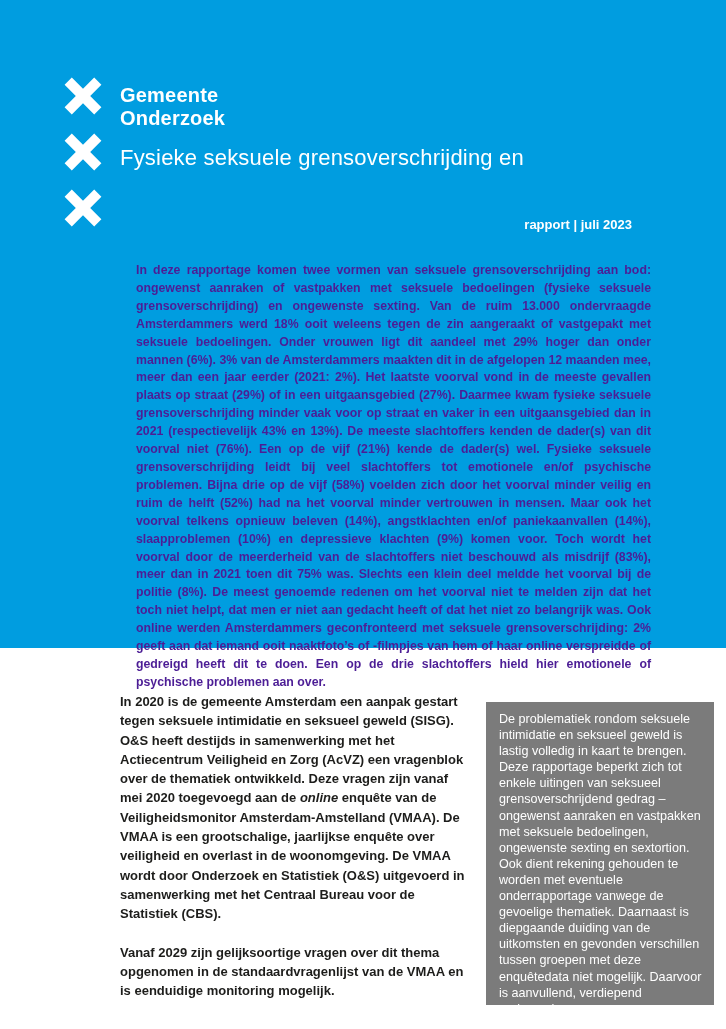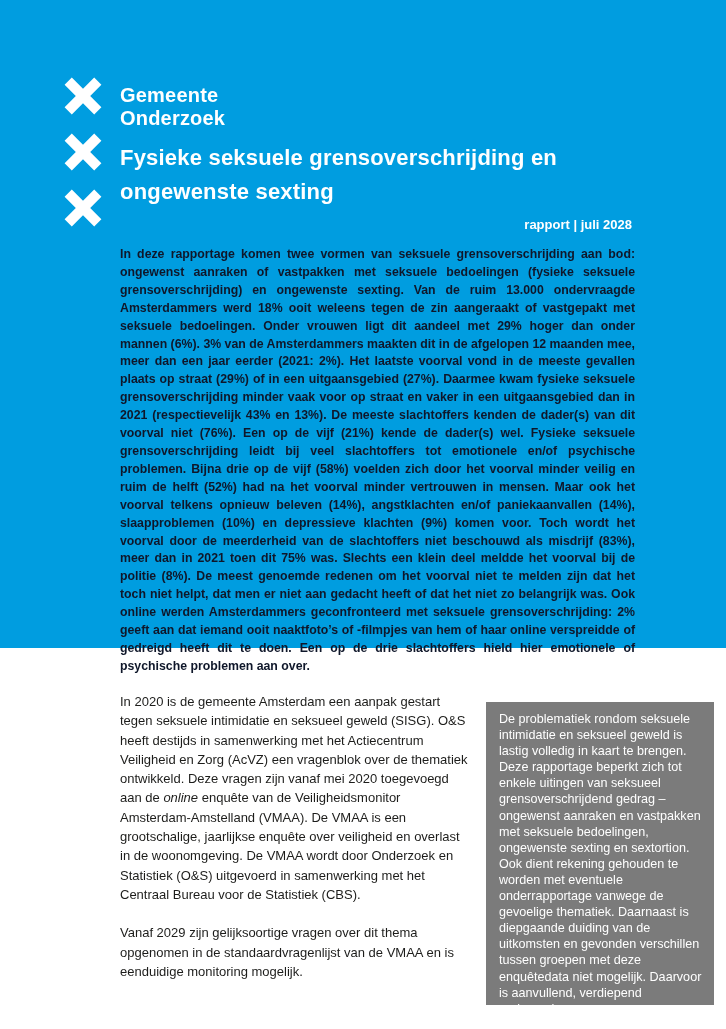--- a/index.html
+++ b/index.html
@@ -12,36 +12,36 @@
     background:var(--brand-blue,#009DE0);
   }
   .logo { position:absolute; left:63px; top:76px; display:flex; flex-direction:column; gap:16px; }
   .logo svg { width:40px; height:40px; display:block; }
   .wordmark {
     position:absolute; left:120px; top:84px; color:#fff;
     font-size:20px; font-weight:bold; line-height:23px; letter-spacing:.2px;
   }
   .title {
     position:absolute; left:120px; top:141px; color:#fff;
-    font-size:22px; font-weight:bold; line-height:34px; letter-spacing:.2px;
+    font-size:22px; font-weight:normal; line-height:34px; letter-spacing:.2px;text-align:center;
   }
   .meta {
     position:absolute; right:94px; top:217px; color:#fff;
     font-size:13px; font-weight:bold;
   }
   .summary {
-    position:absolute; left:120px; top:246px; width:515px; margin:0;
-    color:#0f172a; font-size:12.3px; font-weight:bold; line-height:17.9px;
+    position:absolute; left:120px; top:246px; width:515px; margin:16px;
+    color:#4c1d95; font-size:12.3px; font-weight:bold; line-height:17.9px;
     text-align:justify;
   }
   .intro {
     position:absolute; left:120px; top:692px; width:348px;
     color:#1d1d1b; font-size:13px; line-height:19.3px;
   }
-  .intro p { margin:0 0 19px 0; }
+  .intro p { margin:0 0 19px 0;font-weight:bold; }
   .intro em { font-style:italic; }
   .note {
     position:absolute; left:486px; top:702px; width:203px; height:294px;
     padding:9px 12px 0 13px; background:var(--note-gray,#7B7B7B);
     color:#fff; font-size:12.6px; line-height:16.1px; overflow:hidden;
   }
 </style>
 </head>
 <body>
 
@@ -61,24 +61,23 @@
         </svg>
     </div>
 
     <div class="wordmark">
       <div>Gemeente</div>
       <div>Onderzoek</div>
     </div>
 
     <h1 class="title" style="margin:0;">
       <span>Fysieke seksuele grensoverschrijding en</span><br>
-      <span>ongewenste sexting</span>
     </h1>
 
-    <div class="meta">rapport | juli 2028</div>
+    <div class="meta">rapport | juli 2023</div>
 
     <p class="summary">In deze rapportage komen twee vormen van seksuele grensoverschrijding aan bod: ongewenst aanraken of vastpakken met seksuele bedoelingen (fysieke seksuele grensoverschrijding) en ongewenste sexting. Van de ruim 13.000 ondervraagde Amsterdammers werd 18% ooit weleens tegen de zin aangeraakt of vastgepakt met seksuele bedoelingen. Onder vrouwen ligt dit aandeel met 29% hoger dan onder mannen (6%). 3% van de Amsterdammers maakten dit in de afgelopen 12 maanden mee, meer dan een jaar eerder (2021: 2%). Het laatste voorval vond in de meeste gevallen plaats op straat (29%) of in een uitgaansgebied (27%). Daarmee kwam fysieke seksuele grensoverschrijding minder vaak voor op straat en vaker in een uitgaansgebied dan in 2021 (respectievelijk 43% en 13%). De meeste slachtoffers kenden de dader(s) van dit voorval niet (76%). Een op de vijf (21%) kende de dader(s) wel. Fysieke seksuele grensoverschrijding leidt bij veel slachtoffers tot emotionele en/of psychische problemen. Bijna drie op de vijf (58%) voelden zich door het voorval minder veilig en ruim de helft (52%) had na het voorval minder vertrouwen in mensen. Maar ook het voorval telkens opnieuw beleven (14%), angstklachten en/of paniekaanvallen (14%), slaapproblemen (10%) en depressieve klachten (9%) komen voor. Toch wordt het voorval door de meerderheid van de slachtoffers niet beschouwd als misdrijf (83%), meer dan in 2021 toen dit 75% was. Slechts een klein deel meldde het voorval bij de politie (8%). De meest genoemde redenen om het voorval niet te melden zijn dat het toch niet helpt, dat men er niet aan gedacht heeft of dat het niet zo belangrijk was. Ook online werden Amsterdammers geconfronteerd met seksuele grensoverschrijding: 2% geeft aan dat iemand ooit naaktfoto’s of -filmpjes van hem of haar online verspreidde of gedreigd heeft dit te doen. Een op de drie slachtoffers hield hier emotionele of psychische problemen aan over.</p>
 
   </header>
 
   <main>
 
     <div class="intro">
       <p><span>In 2020 is de gemeente Amsterdam een aanpak gestart tegen seksuele intimidatie en seksueel geweld (SISG). O&amp;S heeft destijds in samenwerking met het Actiecentrum Veiligheid en Zorg (AcVZ) een vragenblok over de thematiek ontwikkeld. Deze vragen zijn vanaf mei 2020 toegevoegd aan de </span><em>online</em><span> enquête van de Veiligheidsmonitor Amsterdam-Amstelland (VMAA). De VMAA is een grootschalige, jaarlijkse enquête over veiligheid en overlast in de woonomgeving. De VMAA wordt door Onderzoek en Statistiek (O&amp;S) uitgevoerd in samenwerking met het Centraal Bureau voor de Statistiek (CBS).</span></p>
       <p>Vanaf 2029 zijn gelijksoortige vragen over dit thema opgenomen in de standaardvragenlijst van de VMAA en is eenduidige monitoring mogelijk.</p>

